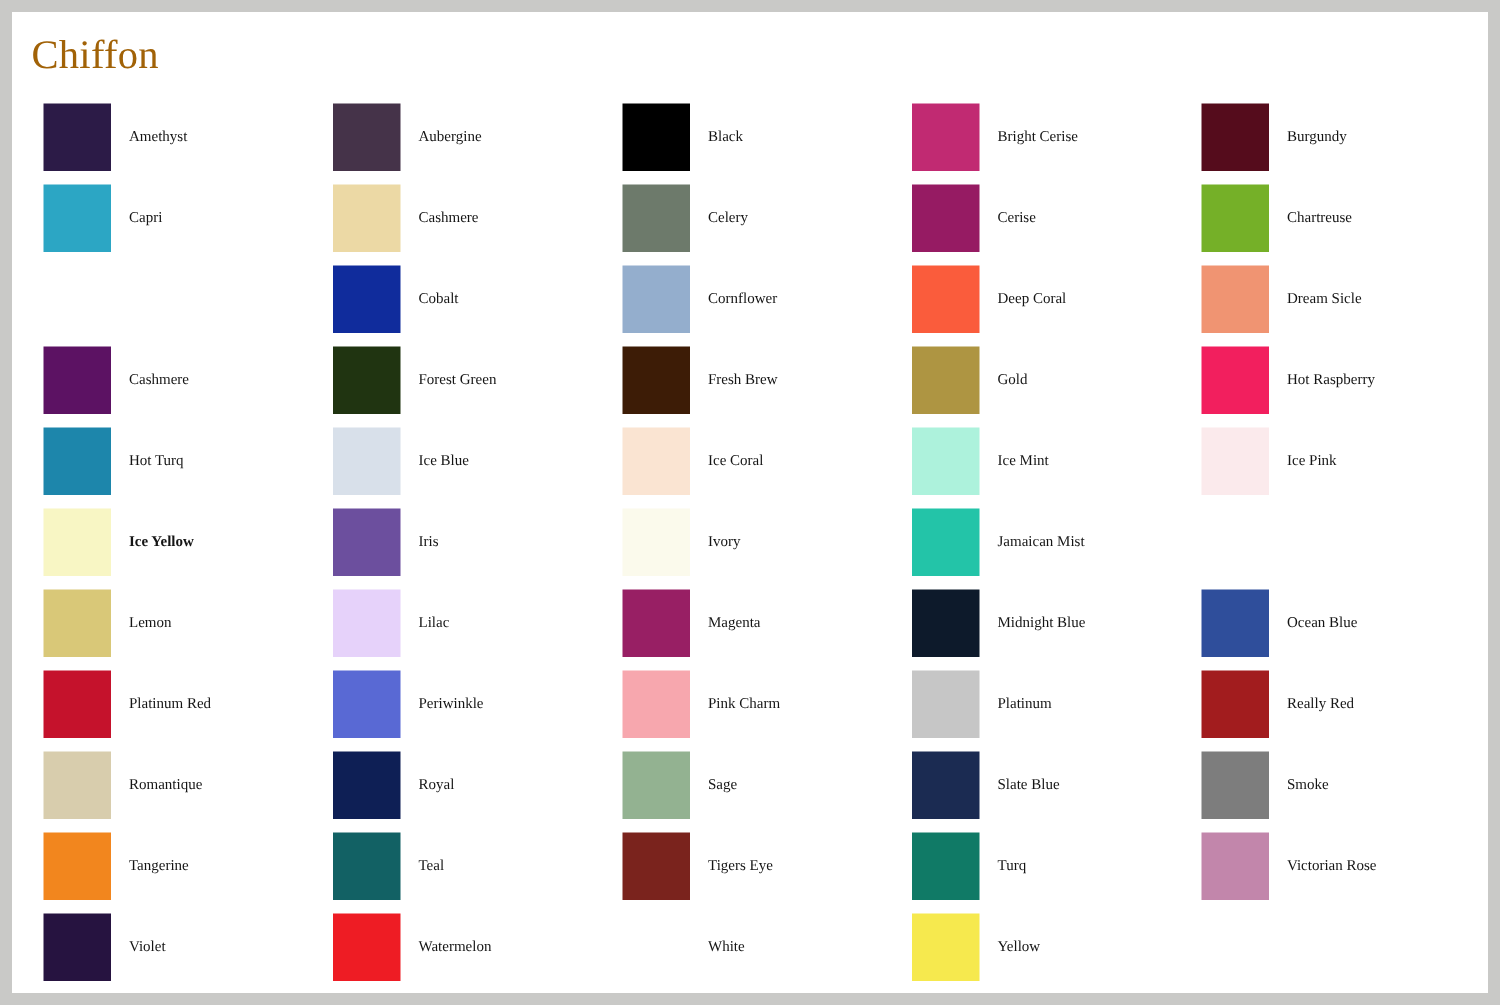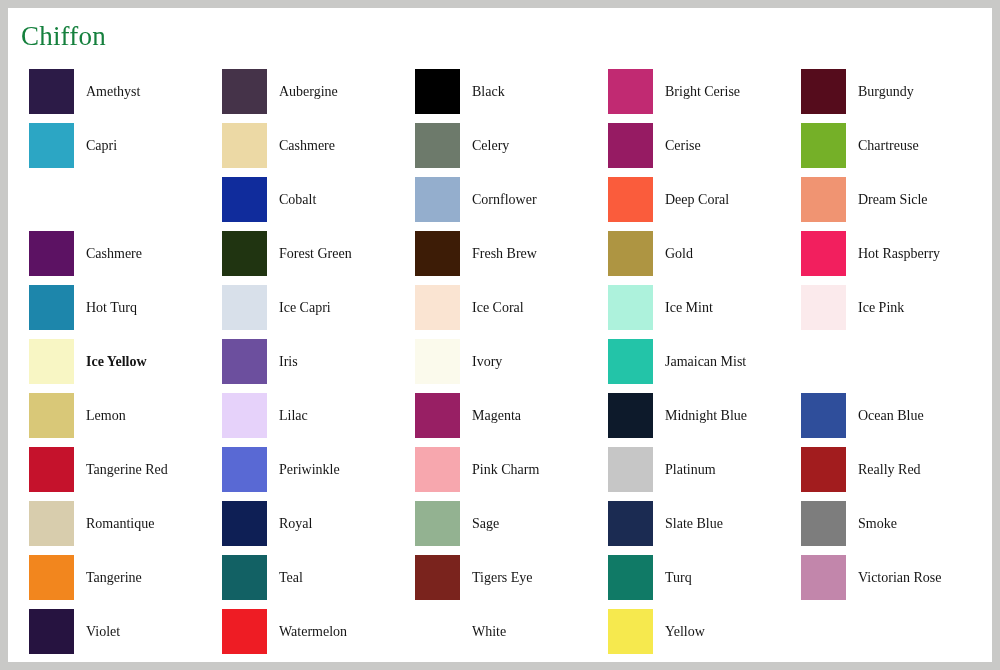--- a/index.html
+++ b/index.html
@@ -30,21 +30,21 @@
     background: #ffffff;
     box-sizing: border-box;
     overflow: hidden;
   }
   #title {
     position: absolute;
     left: 13px;
     top: 12px;
     font-size: 27px;
     line-height: 32px;
-    color: #15803d;
+    color: #a16207;
     font-family: "Liberation Serif", "DejaVu Serif", serif;
     letter-spacing: 0.2px;
     white-space: nowrap;
     text-align: center;
   }
   #grid {
     position: absolute;
     left: 0px;
     top: 58px;
     width: 984px;
@@ -65,21 +65,21 @@
   }
   .chip.white-chip {
     background: #ffffff;
   }
   .label {
     position: absolute;
     left: 70px;
     top: 0px;
     height: 51px;
     line-height: 51px;
-    font-size: 14px;
+    font-size: 10px;
     color: #151515;
     white-space: nowrap;
     font-family: "Liberation Serif", "DejaVu Serif", serif;
   }
 </style>
 </head>
 <body>
 
 <div id="page">
   <div id="card">
@@ -162,21 +162,21 @@
         <div class="swatch-cell" style="left: 780px; top: 162px;">
           <div class="chip" style="background: rgb(242, 31, 94);"></div>
           <div class="label">Hot Raspberry</div>
         </div>
         <div class="swatch-cell" style="left: 8px; top: 216px;">
           <div class="chip" style="background: rgb(29, 134, 171);"></div>
           <div class="label">Hot Turq</div>
         </div>
         <div class="swatch-cell" style="left: 201px; top: 216px;">
           <div class="chip" style="background: rgb(216, 224, 234);"></div>
-          <div class="label">Ice Capri</div>
+          <div class="label">Ice Blue</div>
         </div>
         <div class="swatch-cell" style="left: 394px; top: 216px;">
           <div class="chip" style="background: rgb(250, 228, 210);"></div>
           <div class="label">Ice Coral</div>
         </div>
         <div class="swatch-cell" style="left: 587px; top: 216px;">
           <div class="chip" style="background: rgb(173, 242, 220);"></div>
           <div class="label">Ice Mint</div>
         </div>
         <div class="swatch-cell" style="left: 780px; top: 216px;">
@@ -214,21 +214,21 @@
         <div class="swatch-cell" style="left: 587px; top: 324px;">
           <div class="chip" style="background: rgb(13, 26, 43);"></div>
           <div class="label">Midnight Blue</div>
         </div>
         <div class="swatch-cell" style="left: 780px; top: 324px;">
           <div class="chip" style="background: rgb(47, 78, 155);"></div>
           <div class="label">Ocean Blue</div>
         </div>
         <div class="swatch-cell" style="left: 8px; top: 378px;">
           <div class="chip" style="background: rgb(197, 18, 44);"></div>
-          <div class="label">Tangerine Red</div>
+          <div class="label">Platinum Red</div>
         </div>
         <div class="swatch-cell" style="left: 201px; top: 378px;">
           <div class="chip" style="background: rgb(89, 105, 212);"></div>
           <div class="label">Periwinkle</div>
         </div>
         <div class="swatch-cell" style="left: 394px; top: 378px;">
           <div class="chip" style="background: rgb(247, 167, 174);"></div>
           <div class="label">Pink Charm</div>
         </div>
         <div class="swatch-cell" style="left: 587px; top: 378px;">

